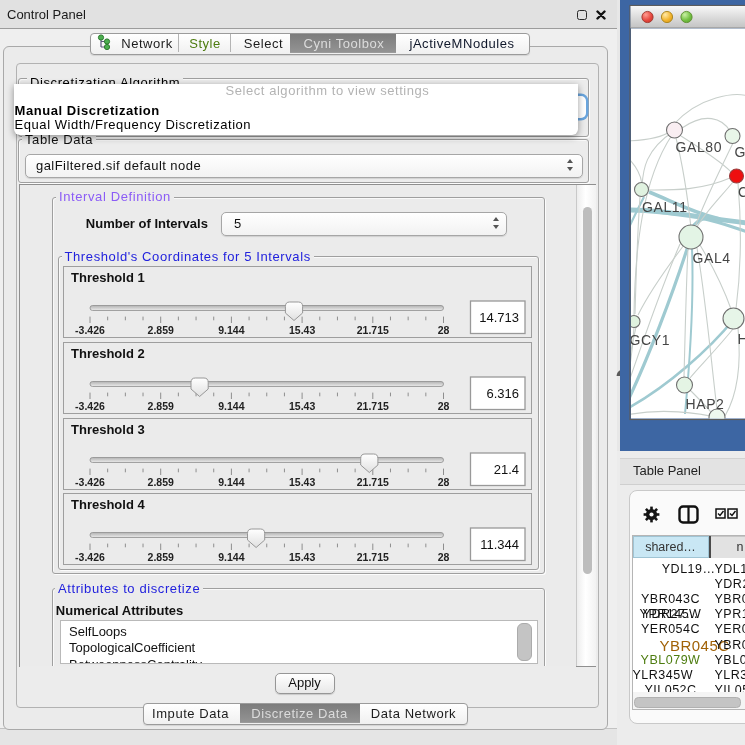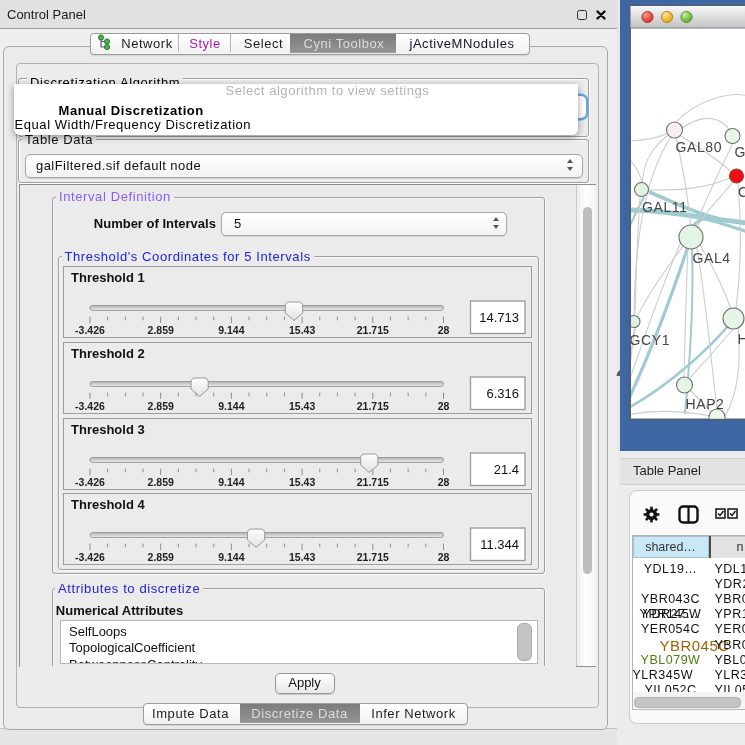--- a/index.html
+++ b/index.html
@@ -18,21 +18,21 @@
 <div class="abs" style="left:577px;top:10px;width:8px;height:8px;border:1.6px solid #2a2a2a;border-radius:2.5px;"></div>
 <svg class="abs" style="left:595.5px;top:10px" width="10" height="10" viewBox="0 0 10 10">
 <path d="M1.5 1.5 L8.5 8.5 M8.5 1.5 L1.5 8.5" stroke="#111" stroke-width="2.4" stroke-linecap="round"></path>
   </svg>
 <div class="abs" style="left:3px;top:46px;width:603px;height:682px;background:#ebebeb;border:1px solid #a9a9a9;border-radius:6px;"></div>
 <div class="abs" style="left:89.7px;top:33px;width:438px;height:20px;background:linear-gradient(#ffffff,#f0f0f0);border:1px solid #9b9b9b;border-radius:4px;box-shadow:0 1px 1px rgba(0,0,0,.1);"></div>
 <div class="abs" style="left:290.4px;top:33px;width:106px;height:20px;background:linear-gradient(#7c7c7c,#939393);border-top:1px solid #9b9b9b;border-bottom:1px solid #9b9b9b;box-sizing:border-box;"></div>
 <div class="abs" style="left:178.2px;top:34px;width:1px;height:18px;background:#b4b4b4;"></div>
 <div class="abs" style="left:230.4px;top:34px;width:1px;height:18px;background:#b4b4b4;"></div>
 <div class="abs" style="left:-3px;top:34.5px;width:300px;height:18px;line-height:18px;text-align:center;font-size:13px;color:#1c1c1c;font-weight:normal;letter-spacing:0.55px;">Network</div>
-<div class="abs" style="left:55px;top:34.5px;width:300px;height:18px;line-height:18px;text-align:center;font-size:13px;color:#a21caf;font-weight:normal;letter-spacing:0.55px;">Style</div>
+<div class="abs" style="left:55px;top:34.5px;width:300px;height:18px;line-height:18px;text-align:center;font-size:13px;color:#4d7c0f;font-weight:normal;letter-spacing:0.55px;">Style</div>
 <div class="abs" style="left:113.5px;top:34.5px;width:300px;height:18px;line-height:18px;text-align:center;font-size:13px;color:#1c1c1c;font-weight:normal;letter-spacing:0.55px;">Select</div>
 <div class="abs" style="left:194px;top:34.5px;width:300px;height:18px;line-height:18px;text-align:center;font-size:13px;color:#dcdcdc;font-weight:normal;letter-spacing:0.55px;">Cyni Toolbox</div>
 <div class="abs" style="left:312px;top:34.5px;width:300px;height:18px;line-height:18px;text-align:center;font-size:13px;color:#0f172a;font-weight:normal;letter-spacing:0.55px;">jActiveMNodules</div>
 <svg class="abs" style="left:97px;top:34px" width="16" height="18" viewBox="0 0 16 18">
 <path d="M4 4 L4 13 M4 7.5 L9 7.5 M4 13 L9 13" stroke="#5a5a7a" stroke-width="1.2" fill="none"></path>
 <circle cx="4" cy="3.5" r="2.6" fill="#4caf50" stroke="#2c7a2e" stroke-width="1"></circle>
 <circle cx="10" cy="7.5" r="2.6" fill="#4caf50" stroke="#2c7a2e" stroke-width="1"></circle>
 <circle cx="10" cy="13" r="2.6" fill="#4caf50" stroke="#2c7a2e" stroke-width="1"></circle>
   </svg>
 <div class="abs" style="left:16.3px;top:63px;width:581px;height:643px;border:1px solid #b2b2b2;border-radius:4px;background:#ececec;"></div>
@@ -46,21 +46,21 @@
 <div class="abs" style="left:36px;top:158px;font-size:13px;letter-spacing:0.45px;color:#111;">galFiltered.sif default node</div>
 <svg class="abs" style="left:566px;top:159px" width="8" height="12" viewBox="0 0 8 12">
 <path d="M4 0 L7 4 L1 4 Z" fill="#555"></path>
     <path d="M4 12 L7 8 L1 8 Z" fill="#555"></path>
   </svg>
 <div class="abs" style="left:18.5px;top:184px;width:577px;height:483px;border:1px solid #8f8f8f;background:#ebebeb;box-sizing:border-box;"></div>
 <div class="abs" style="left:576px;top:185px;width:19px;height:481px;background:linear-gradient(90deg,#ededed,#ffffff 45%,#f2f2f2);border-left:1px solid #c9c9c9;"></div>
 <div class="abs" style="left:582.5px;top:207px;width:9px;height:367px;background:#bdbdbd;border-radius:4.5px;"></div>
 <div class="abs etch" style="left:52px;top:196.5px;width:491px;height:375px;border-radius:3px;"></div>
 <div class="gtitle" style="left:56px;top:190px;color:#8b5cf6;">Interval Definition</div>
-<div class="abs" style="left:85.8px;top:216px;font-size:13px;font-weight:bold;color:#111;margin-left:8px;">Number of Intervals</div>
+<div class="abs" style="left:85.8px;top:216px;font-size:13px;font-weight:bold;color:#111;">Number of Intervals</div>
 <div class="combo" style="left:221.4px;top:211.5px;width:283.6px;height:22px;"></div>
 <div class="abs" style="left:234px;top:216px;font-size:13px;color:#111;">5</div>
 <svg class="abs" style="left:492px;top:217px" width="8" height="12" viewBox="0 0 8 12">
 <path d="M4 0 L7 4 L1 4 Z" fill="#555"></path>
     <path d="M4 12 L7 8 L1 8 Z" fill="#555"></path>
   </svg>
 <div class="abs etch" style="left:57.7px;top:256px;width:479px;height:312px;border-radius:3px;"></div>
 <div class="gtitle" style="left:61.5px;top:249.5px;color:#2222dd;">Threshold's Coordinates for 5 Intervals</div>
 <svg class="abs" style="left:63px;top:265.5px" width="469" height="72" viewBox="0 0 469 72">
     <defs>
@@ -168,24 +168,24 @@
 <div class="abs" style="left:60px;top:620px;width:478px;height:44px;background:#fff;border:1px solid #b9b9b9;box-sizing:border-box;overflow:hidden;">
     <div style="padding:3px 0 0 8px;font-size:13px;color:#111;line-height:16.3px;">SelfLoops<br>TopologicalCoefficient<br>BetweennessCentrality</div>
   </div>
 <div class="abs" style="left:517px;top:622.5px;width:13px;height:36px;background:#c4c4c4;border:1px solid #ababab;border-radius:6px;"></div>
 <div class="abs" style="left:19.5px;top:666px;width:556px;height:40px;background:#ececec;"></div>
 <div class="abs" style="left:274.5px;top:672.5px;width:58px;height:19px;background:linear-gradient(#ffffff,#e8e8e8);border:1px solid #969696;border-radius:5px;box-shadow:0 1px 1px rgba(0,0,0,.15);text-align:center;line-height:18px;font-size:13px;color:#111;">Apply</div>
 <div class="abs" style="left:143.3px;top:703px;width:323px;height:20px;background:linear-gradient(#ffffff,#f0f0f0);border:1px solid #9b9b9b;border-radius:4px;box-shadow:0 1px 1px rgba(0,0,0,.1);"></div>
 <div class="abs" style="left:239.6px;top:703px;width:120px;height:20px;background:linear-gradient(#7c7c7c,#939393);border-top:1px solid #9b9b9b;border-bottom:1px solid #9b9b9b;box-sizing:border-box;"></div>
 <div class="abs" style="left:40.5px;top:704.5px;width:300px;height:18px;line-height:18px;text-align:center;font-size:13px;color:#1c1c1c;font-weight:normal;letter-spacing:0.55px;">Impute Data</div>
 <div class="abs" style="left:149.5px;top:704.5px;width:300px;height:26px;line-height:18px;text-align:center;font-size:13px;color:#dcdcdc;font-weight:normal;letter-spacing:0.55px;">Discretize Data</div>
-<div class="abs" style="left:263.5px;top:704.5px;width:300px;height:18px;line-height:18px;text-align:center;font-size:13px;color:#1c1c1c;font-weight:normal;letter-spacing:0.55px;">Infer Network</div>
+<div class="abs" style="left:263.5px;top:704.5px;width:300px;height:18px;line-height:18px;text-align:center;font-size:13px;color:#1c1c1c;font-weight:normal;letter-spacing:0.55px;">Data Network</div>
 <div class="abs" style="left:13.5px;top:84px;width:564.5px;height:51px;background:#fff;border-radius:0 0 6px 6px;box-shadow:0 2px 7px rgba(0,0,0,.4);"></div>
 <div class="abs" style="left:13.5px;top:84px;width:628px;height:13px;line-height:13px;text-align:center;font-size:13px;letter-spacing:0.55px;color:#b3b3b3;">Select algorithm to view settings</div>
-<div class="abs" style="left:14.6px;top:103px;font-size:13px;font-weight:bold;letter-spacing:0.55px;color:#000;padding-left:44px;">Manual Discretization</div>
+<div class="abs" style="left:14.6px;top:103px;font-size:13px;font-weight:bold;letter-spacing:0.55px;color:#000;">Manual Discretization</div>
 <div class="abs" style="left:14.6px;top:117px;font-size:13px;letter-spacing:0.55px;color:#000;">Equal Width/Frequency Discretization</div>
 <svg class="abs" style="left:615.5px;top:369.5px" width="5" height="6" viewBox="0 0 5 6">
 <path d="M4.5 0 Q1 1.5 0.5 6 L4.5 6 Z" fill="#5a5a5a"></path>
   </svg>
 <svg class="abs" style="left:620px;top:0px" width="125" height="451" viewBox="620 0 125 451">
     <rect x="620" y="0" width="125" height="451" fill="#3d66a3"></rect>
     <defs>
       <linearGradient id="tb" x1="0" y1="0" x2="0" y2="1">
         <stop offset="0" stop-color="#f8f8f8"></stop>
         <stop offset="0.5" stop-color="#dcdcdc"></stop>
@@ -298,21 +298,21 @@
 <path d="M3 5.5 L5 7.5 L8.5 3" stroke="#111" stroke-width="1.4" fill="none"></path>
   </svg>
 <svg class="abs" style="left:726.5px;top:507.5px" width="11" height="11" viewBox="0 0 11 11">
 <rect x="1" y="1" width="9" height="9" fill="none" stroke="#111" stroke-width="1.5"></rect>
 <path d="M3 5.5 L5 7.5 L8.5 3" stroke="#111" stroke-width="1.4" fill="none"></path>
   </svg>
 <div class="abs" style="left:631.5px;top:534.5px;width:114px;height:175px;background:#fff;border:1px solid #b5b5b5;box-sizing:border-box;overflow:hidden;"></div>
 <div class="abs" style="left:632.5px;top:535.5px;width:76px;height:22px;background:#c9e7f4;border:1px solid #9fc4d4;box-sizing:border-box;text-align:center;line-height:21px;font-size:12.5px;color:#333;">shared…</div>
 <div class="abs" style="left:708.5px;top:535.5px;width:2px;height:22px;background:#4a4a4a;"></div>
 <div class="abs" style="left:710.5px;top:535.5px;width:36px;height:22px;background:#e2e2e2;border-top:1px solid #c6c6c6;box-sizing:border-box;font-size:12.5px;color:#333;line-height:21px;"><span style="margin-left:26px;">n</span></div>
-<div class="abs" style="left:632.5px;top:561.5px;width:76px;height:15.2px;text-align:center;line-height:15.2px;font-size:12.5px;letter-spacing:0.5px;color:#111;">YDL19…</div>
+<div class="abs" style="left:632.5px;top:561.5px;width:76px;height:15.2px;text-align:right;line-height:15.2px;font-size:12.5px;letter-spacing:0.5px;color:#111;padding-left:7px;">YDL19…</div>
 <div class="abs" style="left:714.5px;top:561.5px;width:40px;height:15.2px;line-height:15.2px;font-size:12.5px;letter-spacing:0.5px;color:#111;overflow:hidden;">YDL19</div>
 <div class="abs" style="left:632.5px;top:607px;width:76px;height:15.2px;text-align:center;line-height:15.2px;font-size:12.5px;letter-spacing:0.5px;color:#111;">YDR27…</div>
 <div class="abs" style="left:714.5px;top:576.7px;width:40px;height:15.2px;line-height:15.2px;font-size:12.5px;letter-spacing:0.5px;color:#111;overflow:hidden;">YDR27</div>
 <div class="abs" style="left:632.5px;top:591.9px;width:76px;height:15.2px;text-align:center;line-height:15.2px;font-size:12.5px;letter-spacing:0.5px;color:#111;">YBR043C</div>
 <div class="abs" style="left:714.5px;top:591.9px;width:40px;height:15.2px;line-height:15.2px;font-size:12.5px;letter-spacing:0.5px;color:#111;overflow:hidden;">YBR04</div>
 <div class="abs" style="left:632.5px;top:607.1px;width:76px;height:15.2px;text-align:center;line-height:15.2px;font-size:12.5px;letter-spacing:0.5px;color:#111;">YPR145W</div>
 <div class="abs" style="left:714.5px;top:607.1px;width:40px;height:15.2px;line-height:15.2px;font-size:12.5px;letter-spacing:0.5px;color:#111;overflow:hidden;">YPR14</div>
 <div class="abs" style="left:632.5px;top:622.3px;width:76px;height:15.2px;text-align:center;line-height:15.2px;font-size:12.5px;letter-spacing:0.5px;color:#111;">YER054C</div>
 <div class="abs" style="left:714.5px;top:622.3px;width:40px;height:15.2px;line-height:15.2px;font-size:12.5px;letter-spacing:0.5px;color:#111;overflow:hidden;">YER05</div>
 <div class="abs" style="left:632.5px;top:637.5px;width:76px;height:15.2px;text-align:center;line-height:15.2px;font-size:15px;letter-spacing:0.5px;color:#a16207;padding-left:24px;">YBR045C</div>

